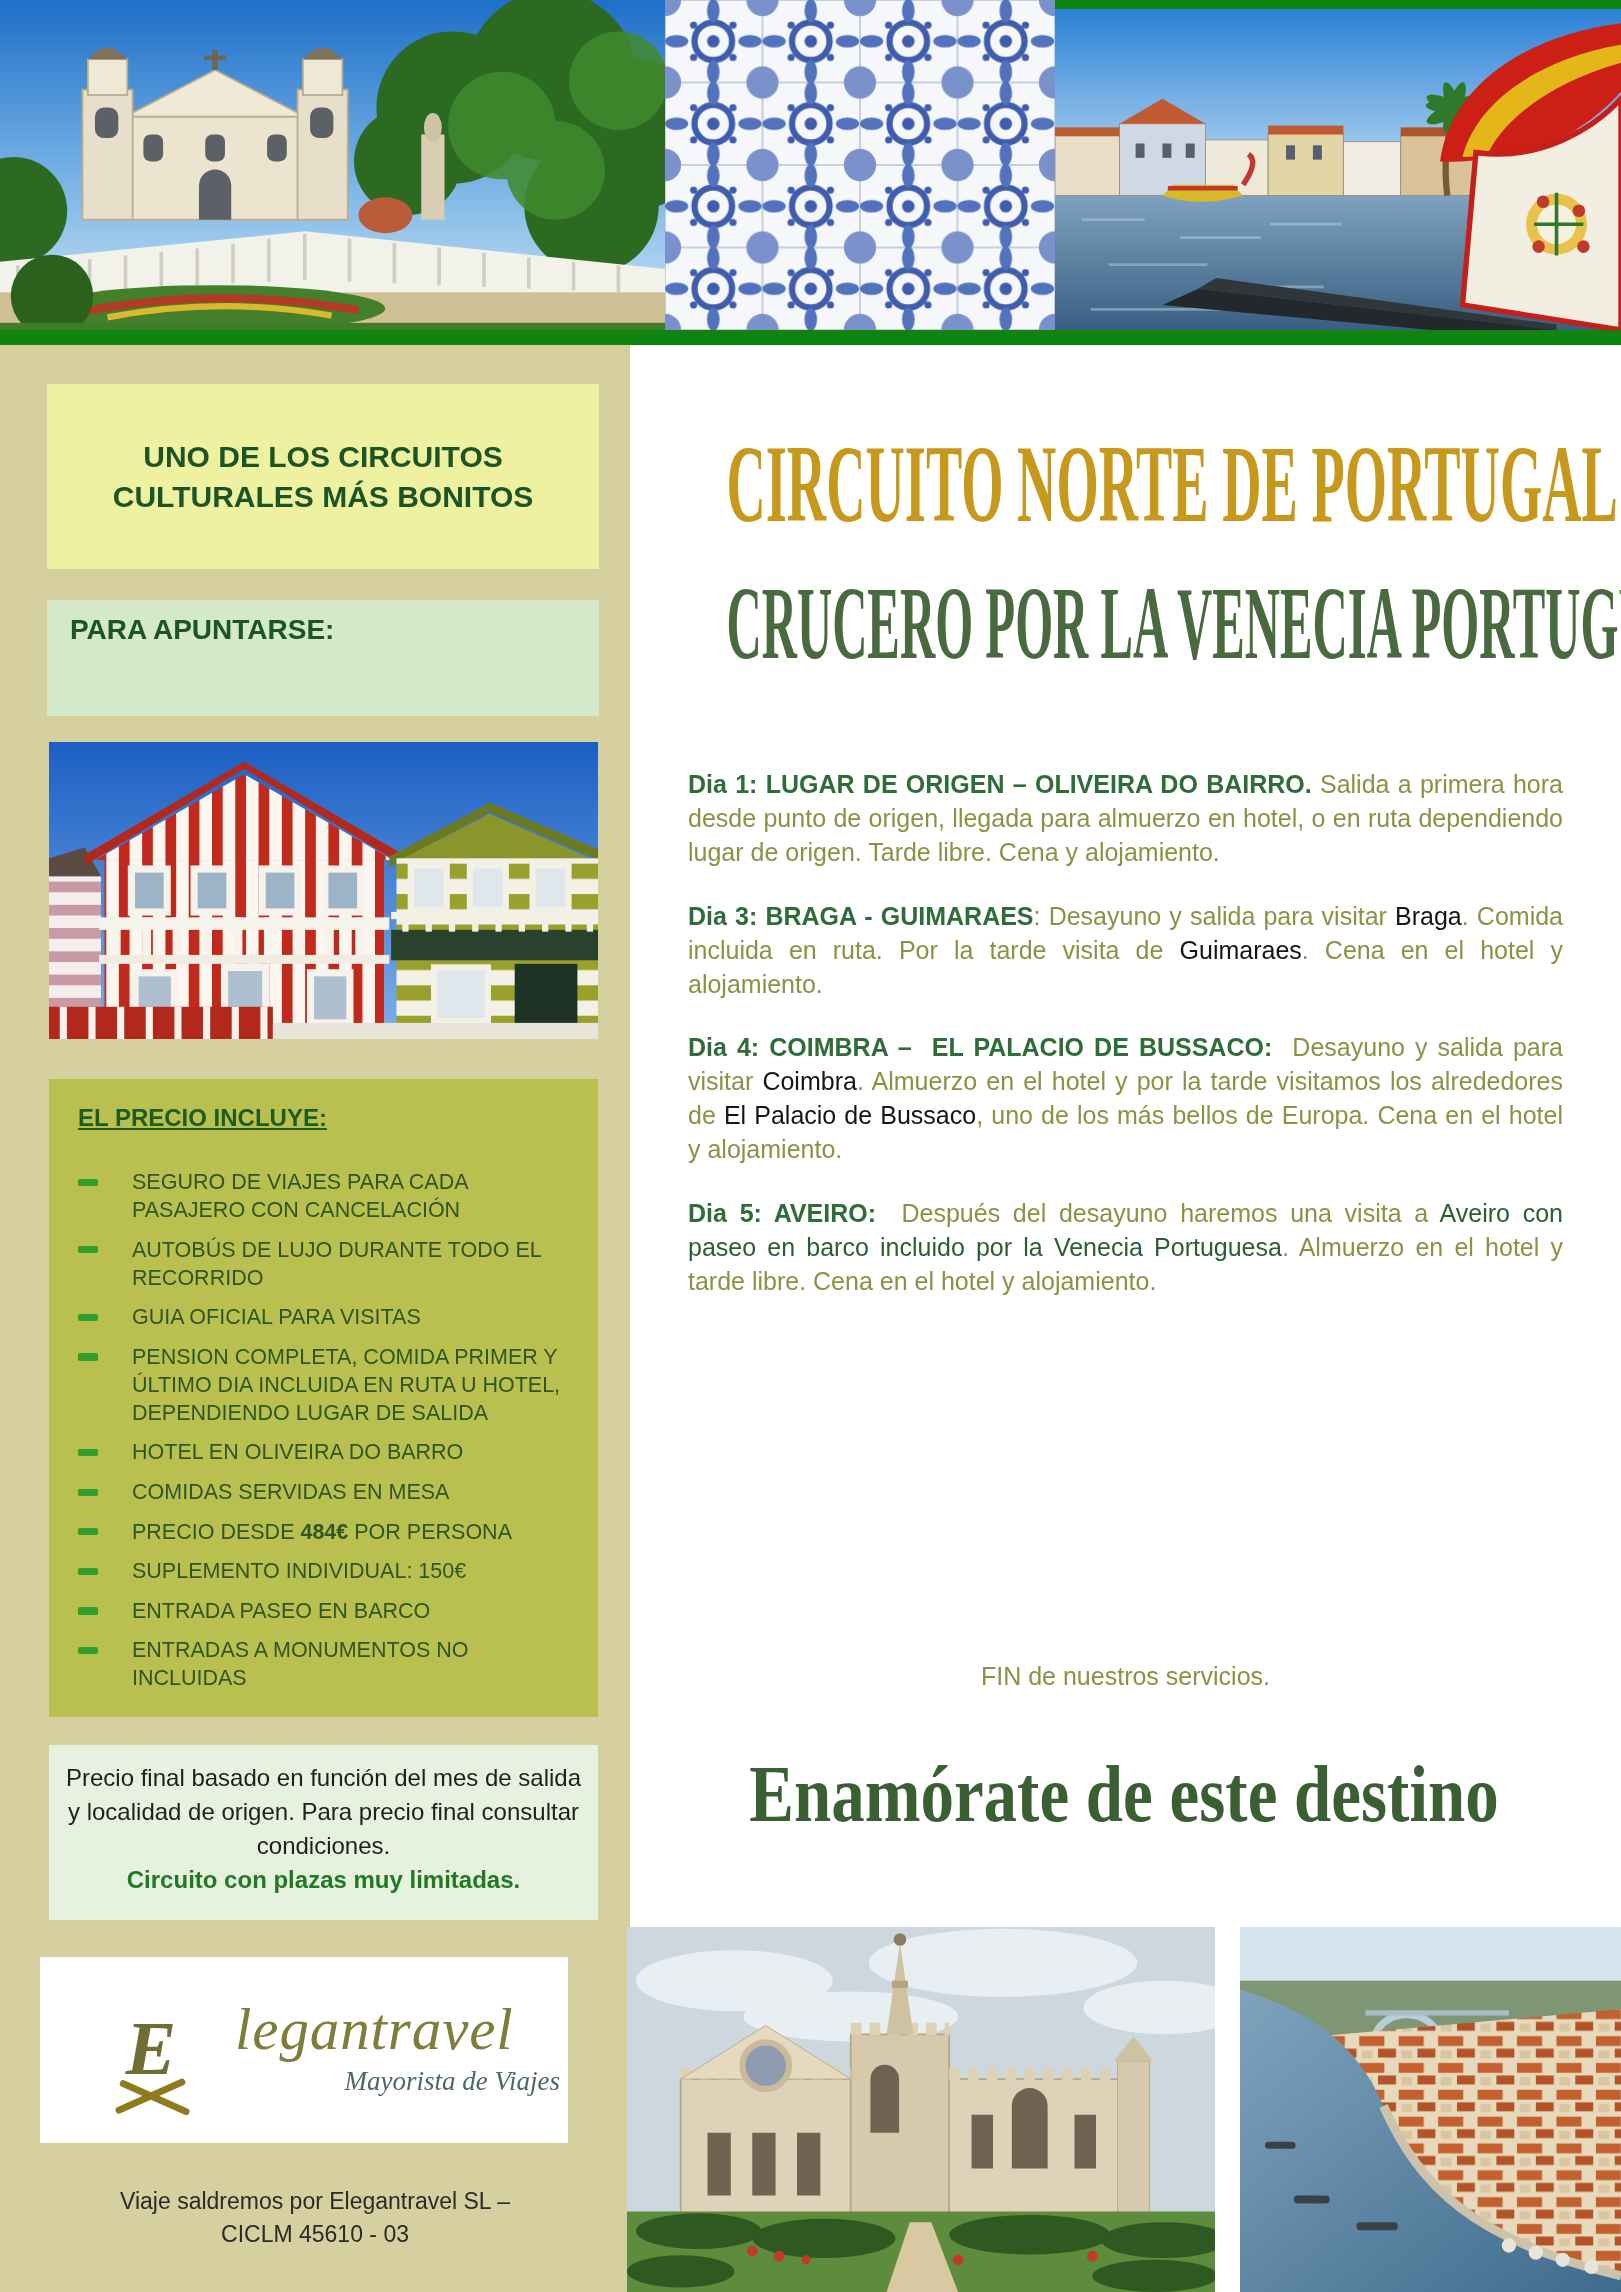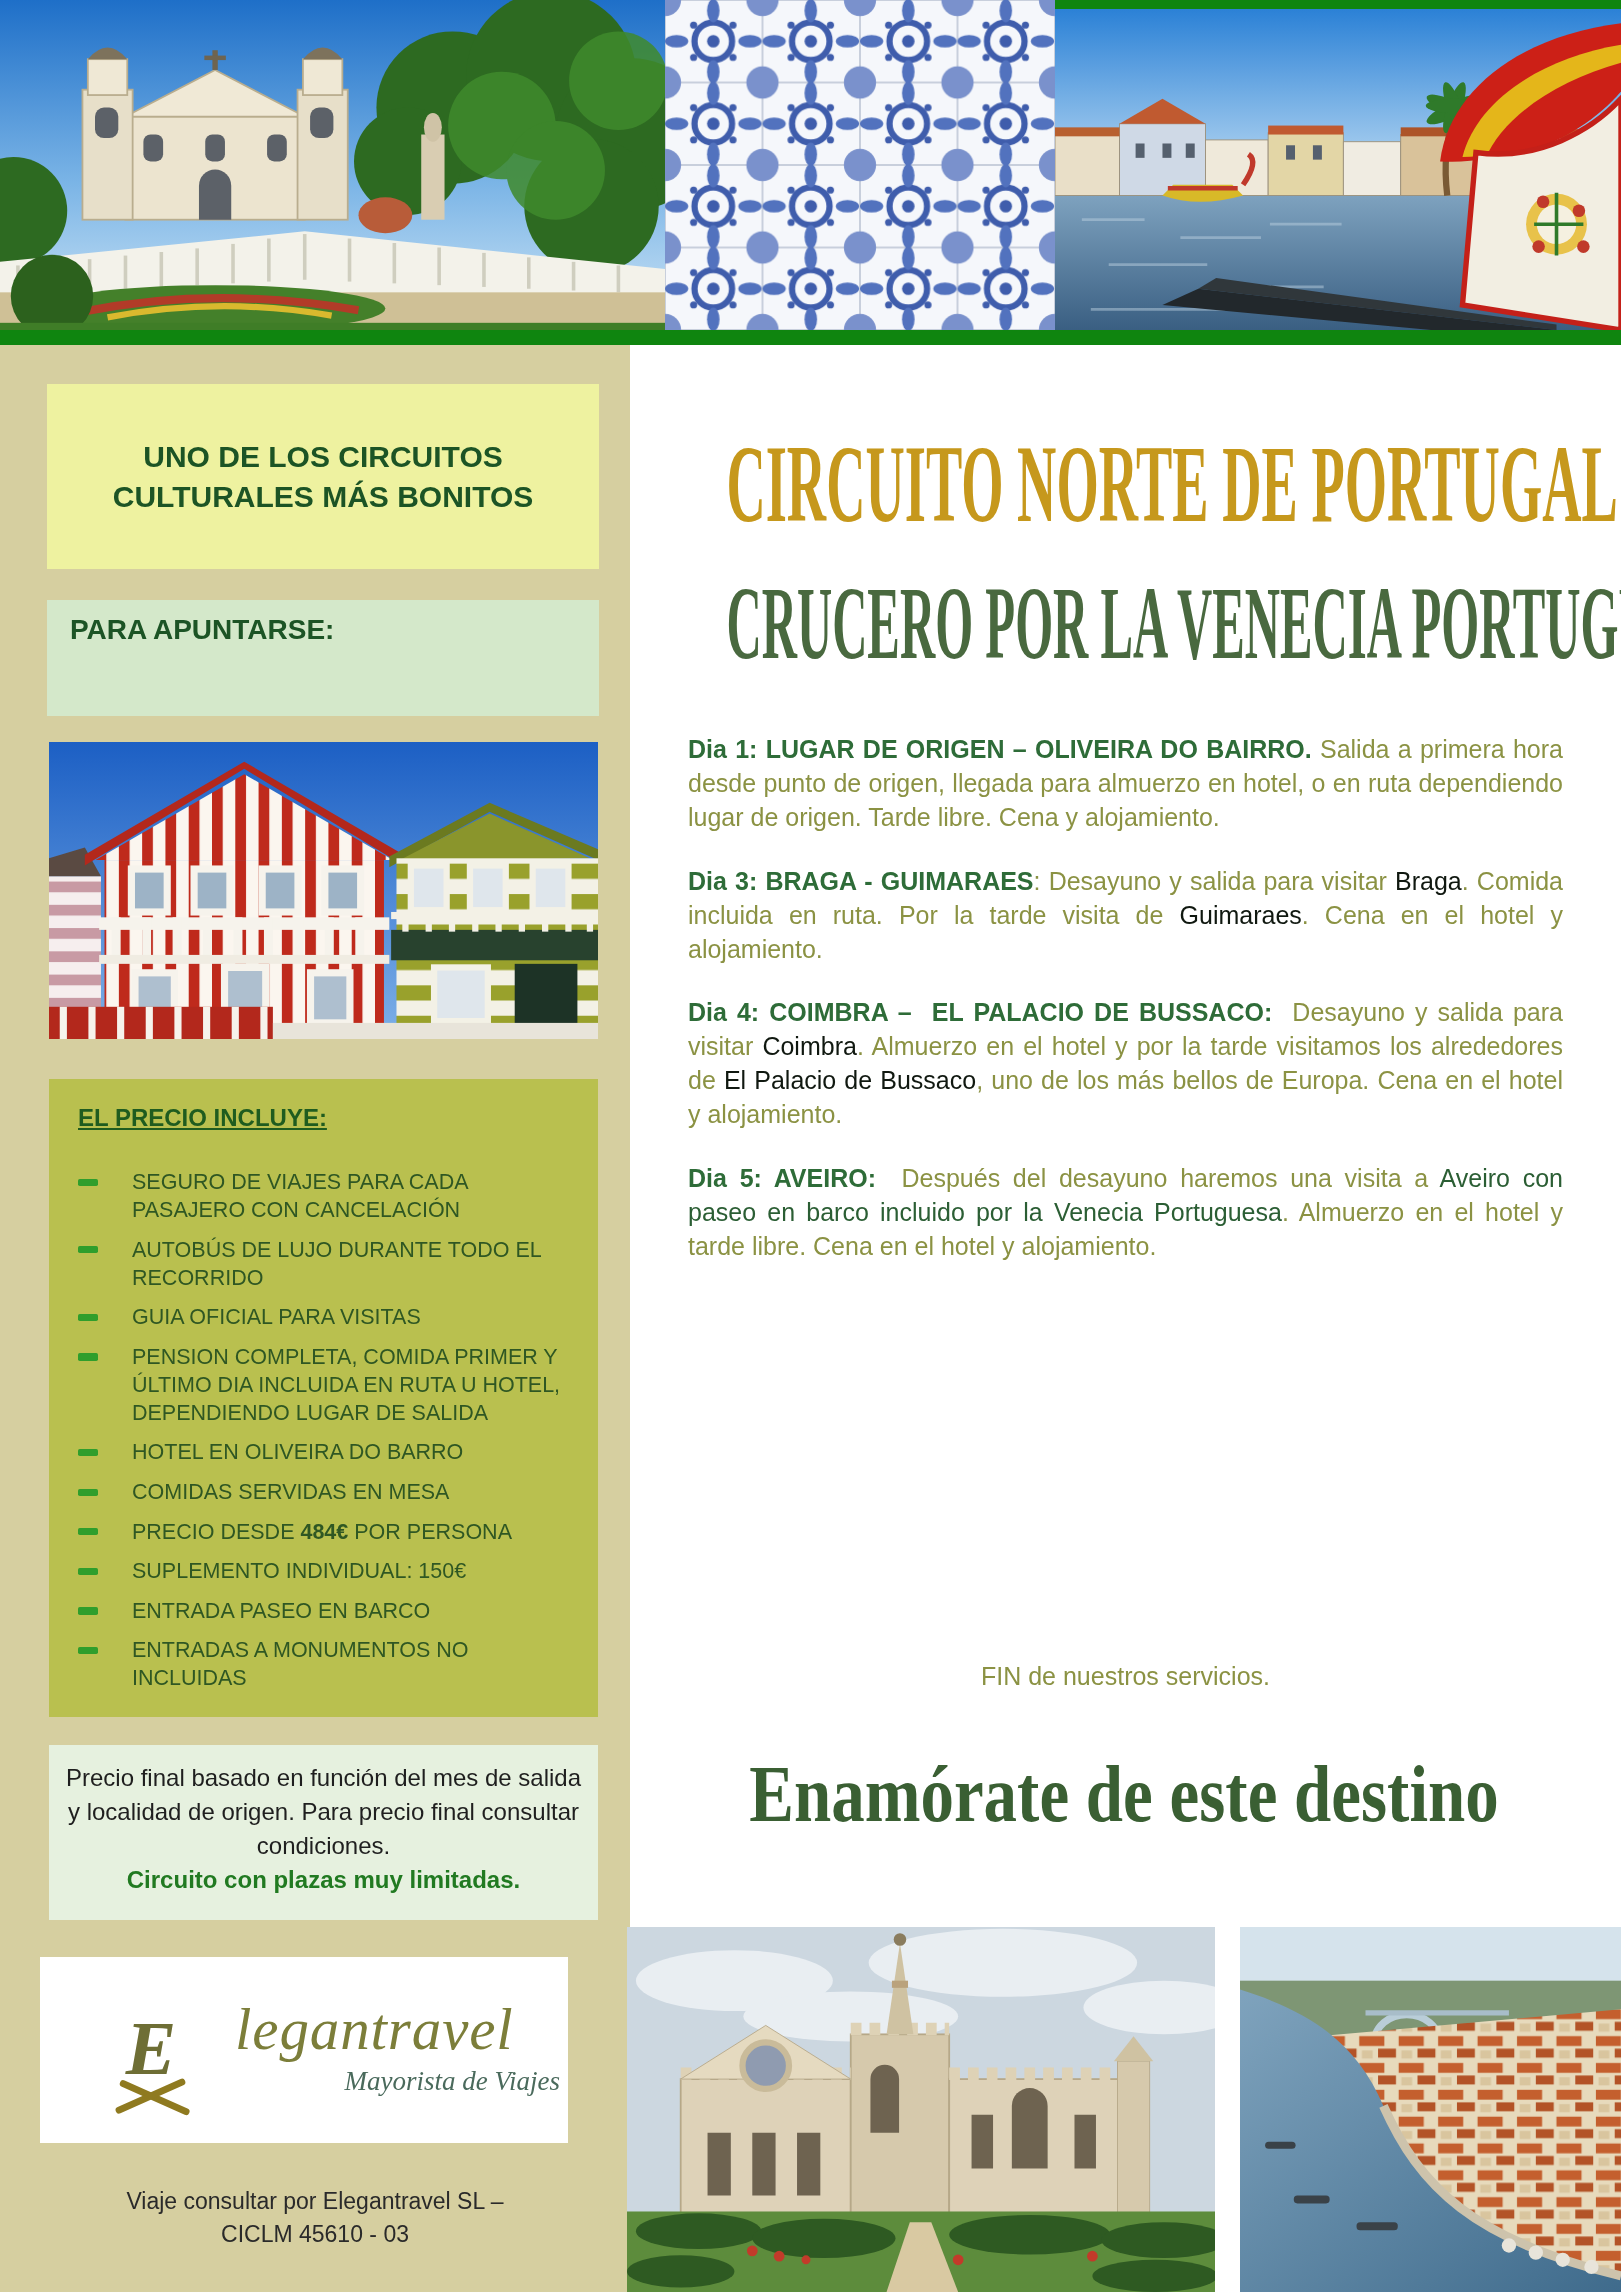--- a/index.html
+++ b/index.html
@@ -50,21 +50,21 @@
     font-family:"Liberation Serif",serif;font-style:italic;font-size:27px;color:var(--logotagline)}
   .left-footer{position:absolute;left:0;top:1840px;width:630px;text-align:center;
     font-size:23px;line-height:33px;color:var(--footer)}
   
   .title-gold{position:absolute;left:627px;top:421px;width:994px;text-align:center;white-space:nowrap;
     font-family:"Liberation Serif",serif;font-weight:700;font-size:68px;color:var(--titlegold);
     transform:scale(0.8,1.62);transform-origin:center top}
   .title-green{position:absolute;left:627px;top:564px;width:994px;text-align:center;white-space:nowrap;
     font-family:"Liberation Serif",serif;font-weight:700;font-size:61px;color:var(--titlegreen);
     transform:scale(0.8,1.7);transform-origin:center top}
-  .itinerary{position:absolute;left:688px;top:732px;width:875px}
+  .itinerary{position:absolute;left:688px;top:767px;width:875px}
   .day{font-size:25px;line-height:34px;text-align:justify;margin-bottom:29.6px;white-space:pre-wrap}
   .seg-h{font-weight:700;color:var(--dayhead)}
   .seg-t{color:var(--bodyolive)}
   .seg-p{color:var(--place)}
   .seg-d{color:var(--darksent)}
   .fin{position:absolute;left:688px;top:1662px;width:875px;text-align:center;
     font-size:25px;color:var(--fin)}
   .tagline{position:absolute;left:627px;top:1748px;width:994px;text-align:center;white-space:nowrap;
     font-family:"Liberation Serif",serif;font-weight:700;font-size:72px;color:var(--tagline);
     transform:scale(0.93,1.12);transform-origin:center top}
@@ -402,21 +402,21 @@
             <ellipse rx="7" ry="15" transform="rotate(322 100 100) translate(0 -72) rotate(32)"></ellipse>
           </g>
         <rect x="58" y="150" width="88" height="8" rx="4" fill="#8f7a20" transform="rotate(24 100 160)"></rect>
         <rect x="58" y="150" width="88" height="8" rx="4" fill="#8f7a20" transform="rotate(-24 100 160)"></rect>
         <text x="100" y="128" text-anchor="middle" font-family="Liberation Serif, serif" font-style="italic" font-weight="bold" font-size="88" fill="#6e6e35">E</text>
       </svg>
       <span class="logo-name">legantravel</span>
       <span class="logo-tagline">Mayorista de Viajes</span>
     </div>
     <div class="left-footer">
-      <div>Viaje consultar por Elegantravel SL –</div>
+      <div>Viaje saldremos por Elegantravel SL –</div>
       <div>CICLM 45610 - 03</div>
     </div>
   </aside>
 
   <main>
     <h1 class="title-gold">CIRCUITO NORTE DE PORTUGAL</h1>
     <h2 class="title-green">CRUCERO POR LA VENECIA PORTUGUESA</h2>
     <div class="itinerary" id="itinerary">
         <p class="day"><span class="seg-h">Dia 1: LUGAR DE ORIGEN – OLIVEIRA DO BAIRRO. </span><span class="seg-t">Salida a primera hora desde punto de origen, llegada para almuerzo en hotel, o en ruta dependiendo lugar de origen. Tarde libre. Cena y alojamiento.</span></p>
         <p class="day"><span class="seg-h">Dia 3: BRAGA - GUIMARAES</span><span class="seg-t">: Desayuno y salida para visitar </span><span class="seg-p">Braga</span><span class="seg-t">. Comida incluida en ruta. Por la tarde visita de </span><span class="seg-p">Guimaraes</span><span class="seg-t">. Cena en el hotel y alojamiento.</span></p>

